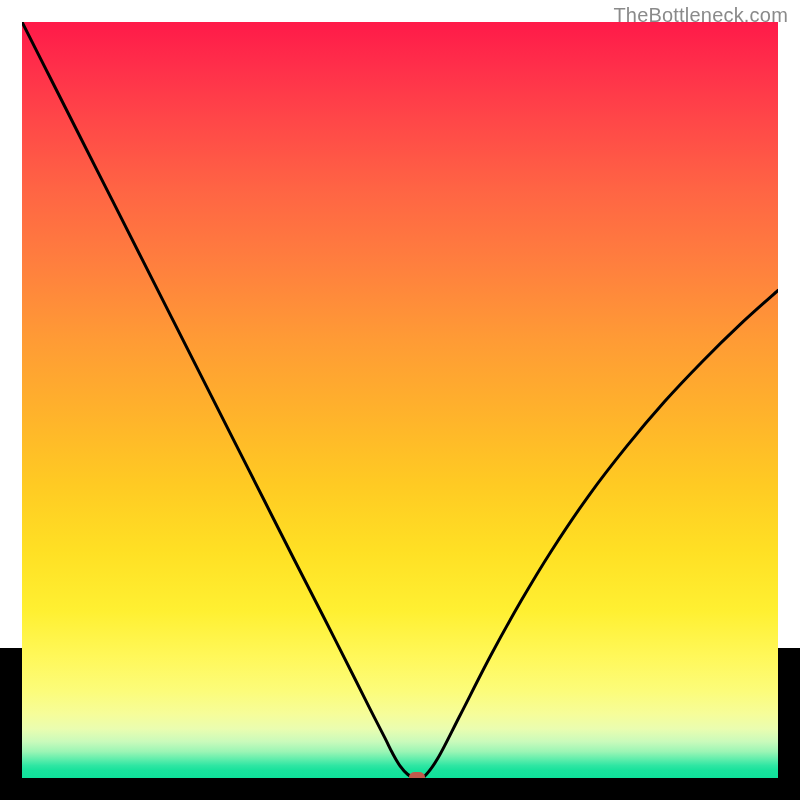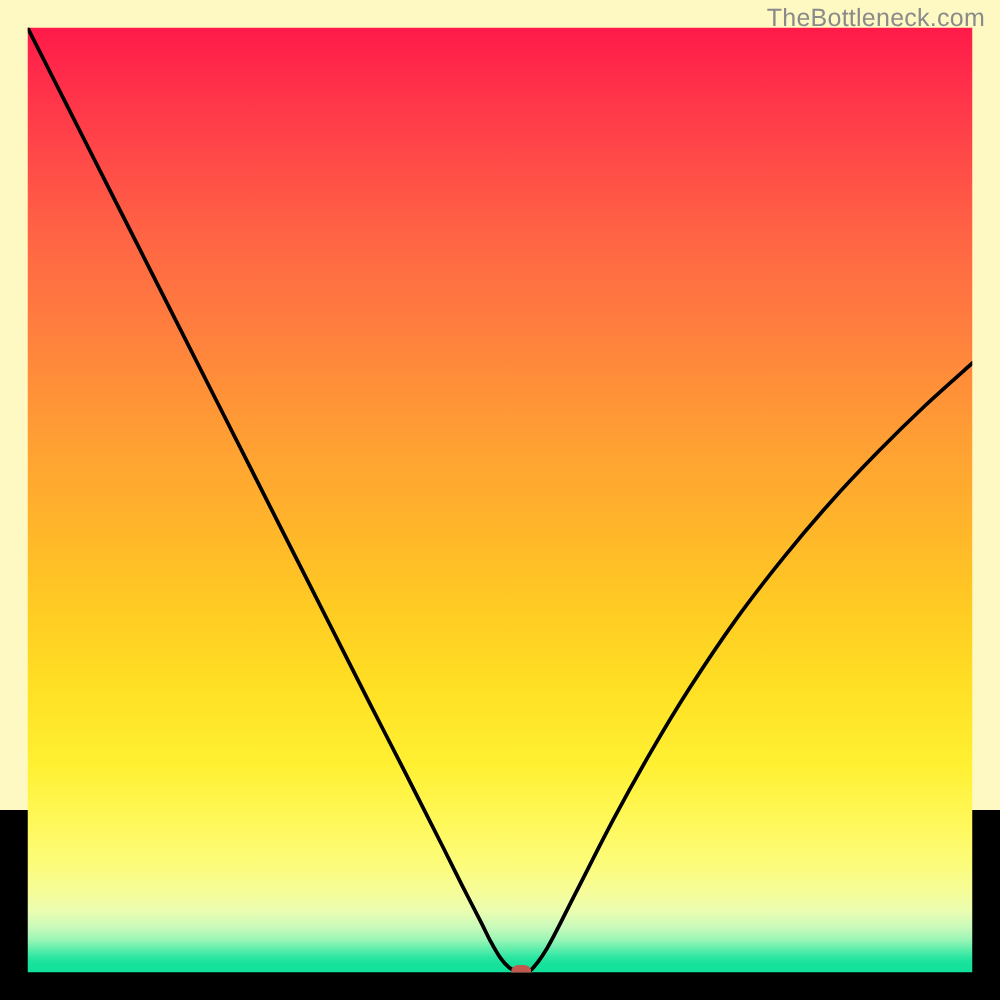--- a/index.html
+++ b/index.html
@@ -8,21 +8,21 @@
     width: 800px;
     height: 800px;
     overflow: hidden;
     background: #000;
     font-family: Arial, Helvetica, sans-serif;
   }
   .frame {
     position: relative;
     width: 800px;
     height: 648px;
-    background: #fef9c3;
+    background: #ffffff;
   }
   .plot {
     position: absolute;
     left: 22px;
     top: 22px;
     width: 756px;
     height: 756px;
     overflow: hidden;
   }
   .gradient {

